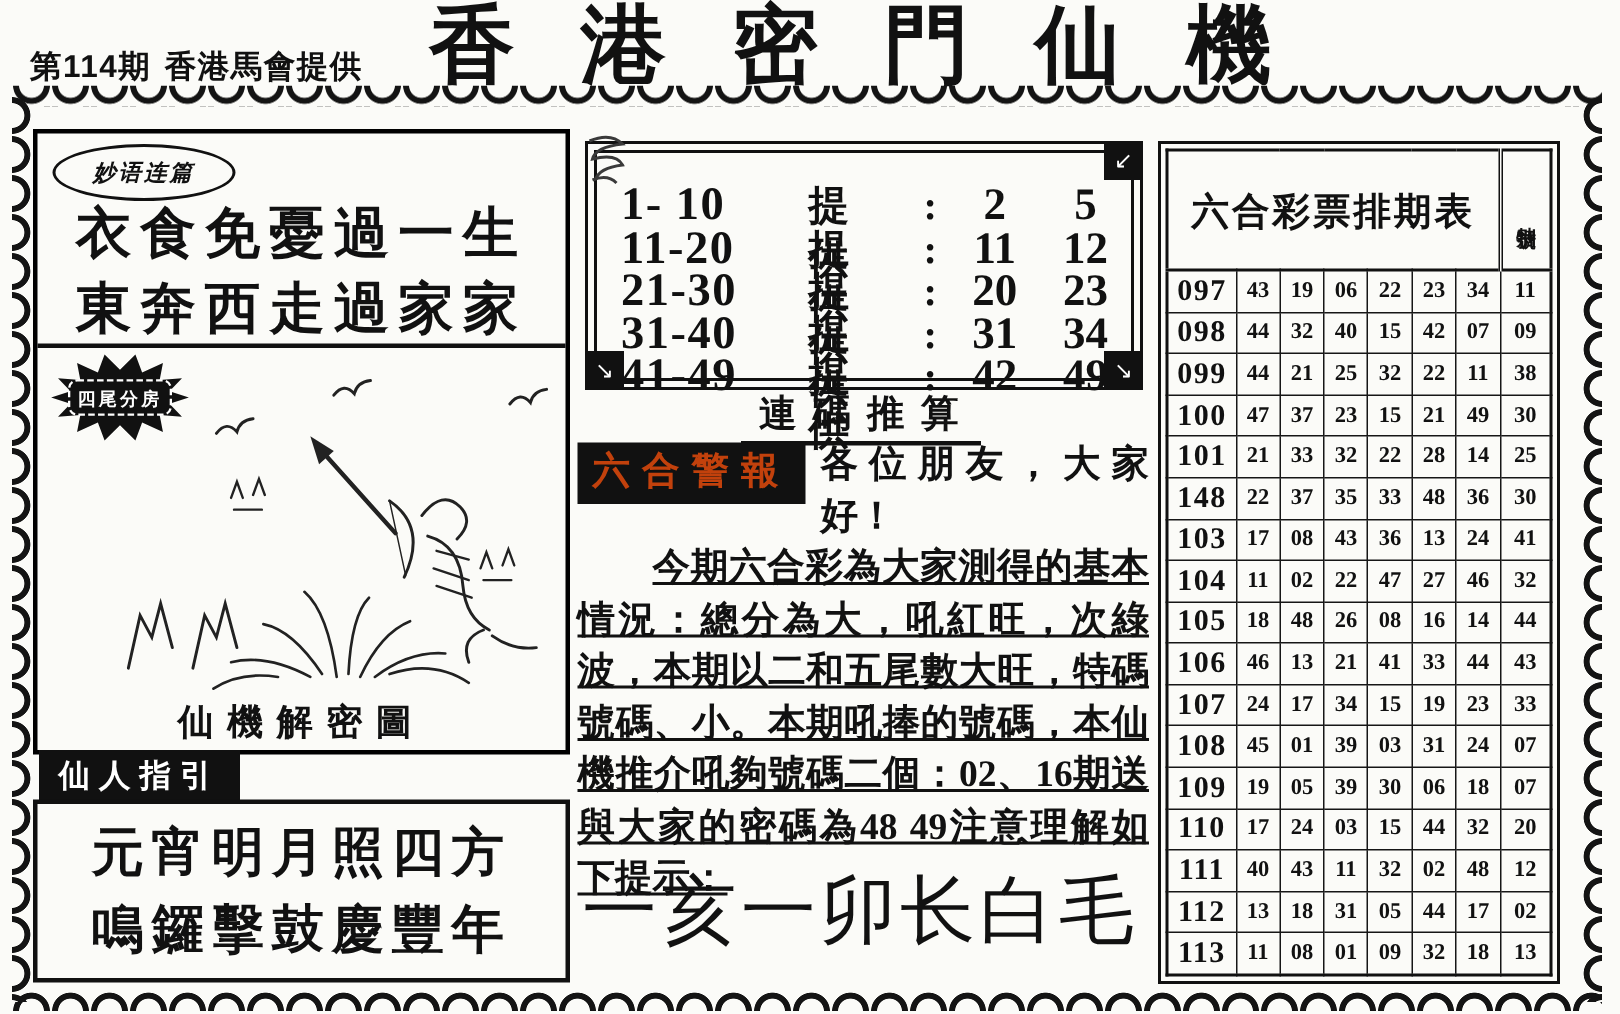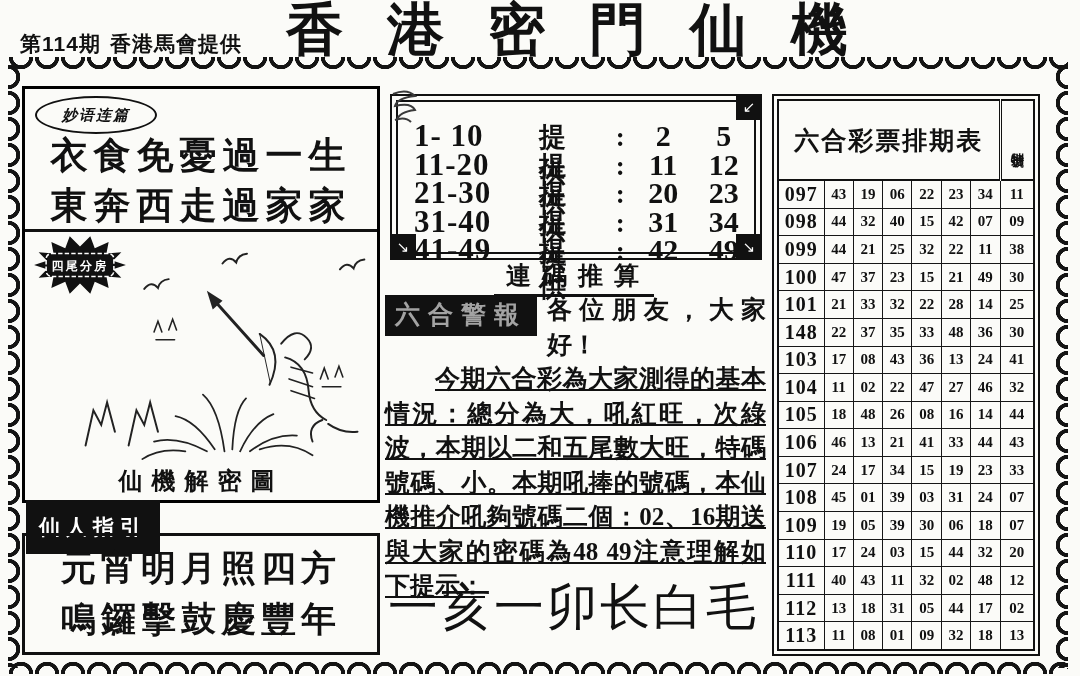--- a/index.html
+++ b/index.html
@@ -35,21 +35,21 @@
               border-radius:50%;display:flex;align-items:center;justify-content:center;
               font-size:15px;font-weight:bold;font-style:italic;letter-spacing:2px;}
   .witty-l{position:absolute;left:0;right:0;text-align:center;font-size:37px;font-weight:bold;letter-spacing:6px;}
   .witty-l.l1{top:42px;} .witty-l.l2{top:92px;}
   .illus{position:relative;height:268px;overflow:hidden;}
   .scene{position:absolute;left:0;top:8px;width:352px;height:225px;}
   .burst{position:absolute;left:8px;top:2px;width:94px;height:62px;}
   .illus-caption{position:absolute;left:0;right:0;bottom:3px;text-align:center;
                  font-size:24px;font-weight:bold;letter-spacing:9px;}
   .guide-badge{position:absolute;left:26px;top:500px;background:#111;color:#fff;
-               font-size:21px;font-weight:bold;letter-spacing:6px;padding:13px 13px;}
+               font-size:21px;font-weight:bold;letter-spacing:6px;padding:3px 13px;}
   .guide-box{position:absolute;left:22px;top:533px;width:352px;height:116px;border:3px solid #111;}
   .guide-l{text-align:center;font-size:35px;font-weight:bold;letter-spacing:5px;}
   .guide-l.l1{margin-top:9px;} .guide-l.l2{margin-top:4px;}
 
   
   .provides{position:absolute;left:390px;top:94px;width:368px;height:162px;border:2px solid #111;}
   .provides-inner{position:absolute;inset:4px;border:2px solid #111;padding:16px 0 0 16px;}
   .pv-row{display:flex;align-items:baseline;height:28.6px;font-weight:bold;}
   .pv-range{width:128px;font-size:31px;letter-spacing:1px;white-space:pre;}
   .pv-suffix{font-size:27px;letter-spacing:8px;}
@@ -59,21 +59,21 @@
           align-items:center;justify-content:center;font-size:15px;z-index:2;
           font-family:"DejaVu Sans",sans-serif;}
   .c-tr{top:-2px;right:-2px;} .c-bl{bottom:-2px;left:-2px;} .c-br{bottom:-2px;right:-2px;}
   .smudge{position:absolute;left:-5px;top:-10px;width:40px;height:48px;z-index:3;}
   .pv-caption{position:absolute;left:390px;top:259px;width:368px;text-align:center;}
   .pv-caption span{display:inline-block;border-bottom:3px solid #111;font-size:25px;
                    font-weight:bold;letter-spacing:11px;padding:0 4px 2px 12px;}
 
   .alert{position:absolute;left:385px;top:293px;width:381px;height:252px;font-size:25px;
          line-height:34.5px;font-weight:bold;text-align:justify;}
-  .alert-badge{float:left;background:#111;color:#a3a3a3;font-size:25px;letter-spacing:8px;
+  .alert-badge{float:left;background:#111;color:#c2410c;font-size:25px;letter-spacing:8px;
                padding:3px 10px;margin:2px 10px 4px 0;}
   .alert-body{display:block;text-indent:2em;text-decoration:underline;}
   .bottom-phrase{position:absolute;left:388px;top:574px;width:378px;text-align:left;
                  font-size:50px;font-weight:500;letter-spacing:3px;white-space:nowrap;}
 
   
   .lottery{position:absolute;left:772px;top:94px;width:268px;height:562px;border:2px solid #111;
            padding:3px;box-sizing:border-box;}
   .lottery table{width:100%;height:100%;border-collapse:collapse;table-layout:fixed;border:2px solid #111;}
   .lottery th,.lottery td{border:1px solid #161616;text-align:center;padding:0;overflow:hidden;}

